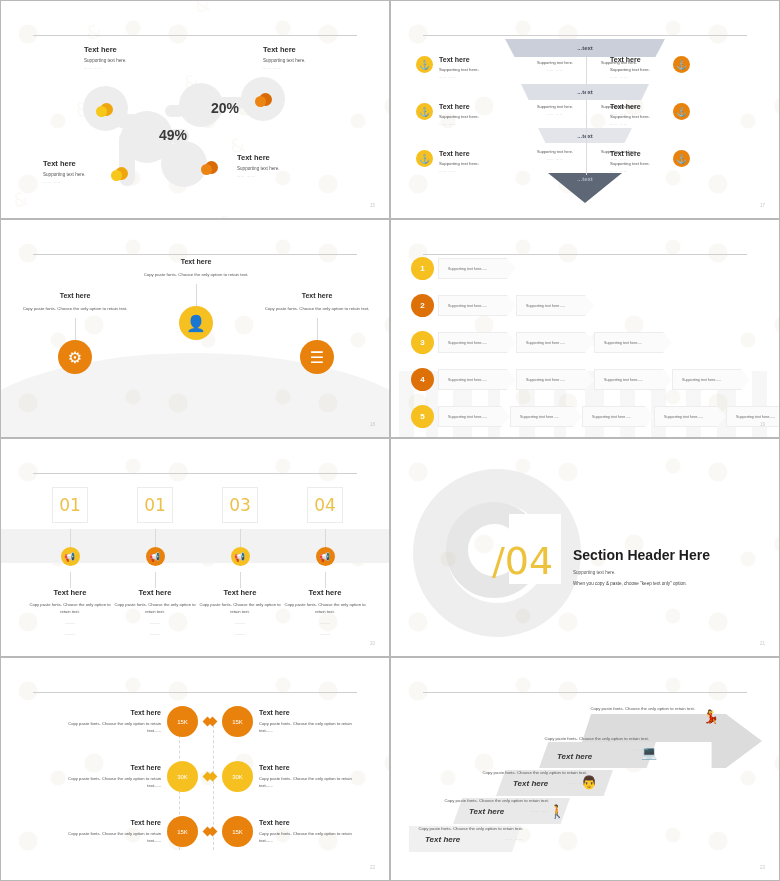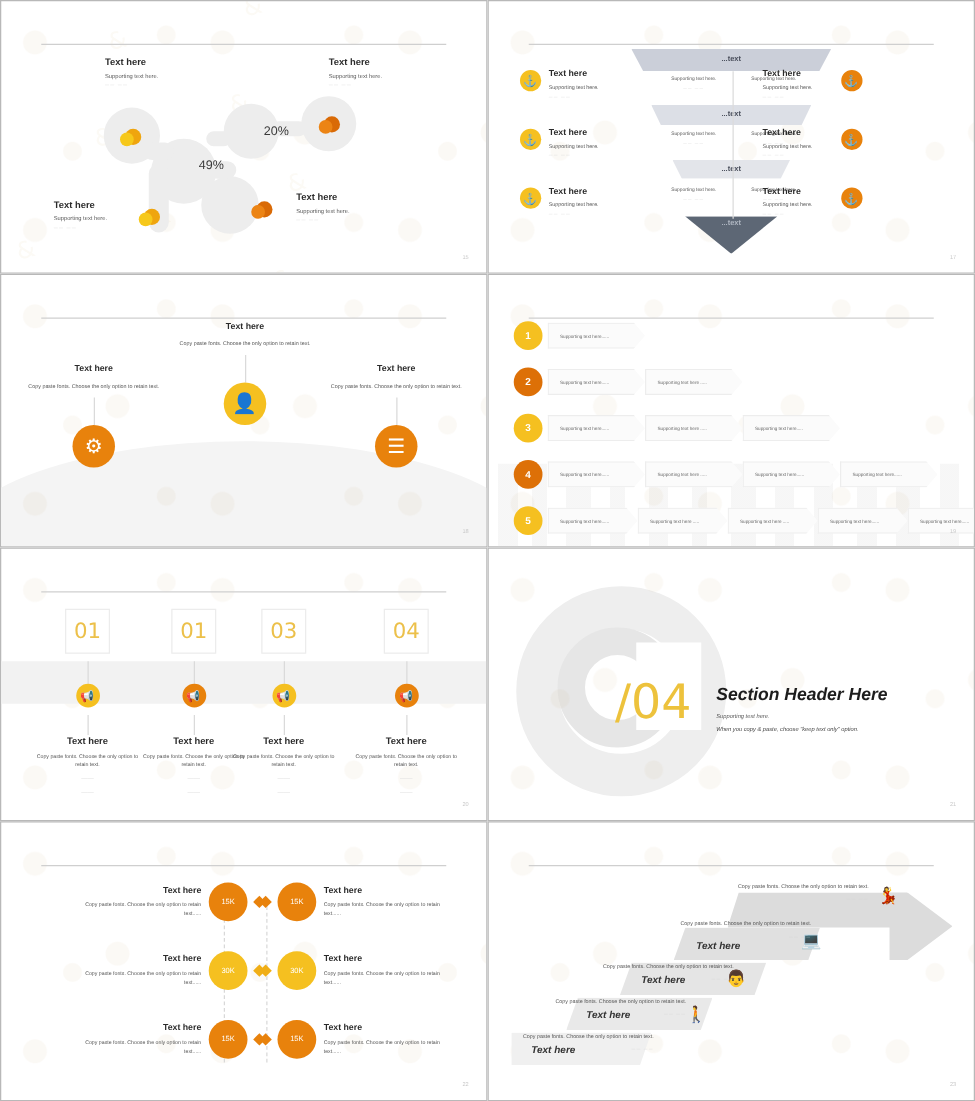--- a/index.html
+++ b/index.html
@@ -19,21 +19,21 @@
   .topline{position:absolute;left:32px;right:32px;top:34px;height:1px;background:#cfcfcf;}
   .pnum{position:absolute;right:14px;bottom:10px;font-size:4.5px;color:#c9c9c9;}
   .t-h{font-weight:bold;color:#2b2b2b;}
   .t-s{color:#575757;}
   .t-m{color:#a8a8a8;}
   .dash{color:#d2d2d2;letter-spacing:1px;}
 
   
   .mol{position:absolute;inset:0;}
   .blob{position:absolute;border-radius:50%;background:#ededed;}
-  .mlbl{position:absolute;font-size:10px;font-weight:normal;color:#3a3a3a;}
+  .mlbl{position:absolute;font-size:14px;font-weight:bold;color:#3a3a3a;}
   .s1txt{position:absolute;width:110px;}
   .s1txt .t-h{font-size:7.5px;}
   .s1txt .t-s{font-size:4.6px;margin-top:4px;}
   .s1txt .t-m{font-size:3.2px;margin-top:3px;}
   .coin{position:absolute;width:13px;height:13px;border-radius:50%;}
   .coin::after{content:"";position:absolute;width:11px;height:11px;border-radius:50%;left:-4px;top:3px;}
   .coin.y{background:#efa50e;}.coin.y::after{background:#f6c81b;}
   .coin.o{background:#d96a06;}.coin.o::after{background:#ec8414;}
 
   
@@ -77,21 +77,21 @@
           font-size:17px;color:#ecc04a;font-family:"DejaVu Sans",sans-serif;}
   .cIc{width:19px;height:19px;border-radius:50%;margin:0 auto;display:flex;align-items:center;justify-content:center;color:#fff;font-size:9px;}
   .col5 .t-h{font-size:7.5px;}
   .col5 .t-s{font-size:4.2px;line-height:1.55;margin-top:5px;}
   .minidash{color:#dcdcdc;font-size:5px;margin-top:5px;}
 
   
   .ring{position:absolute;border-radius:50%;border:34px solid #eeeeee;}
   .ringcut{position:absolute;background:#fff;}
   .sec04{position:absolute;font-size:38px;color:#edc23c;font-family:"DejaVu Sans",sans-serif;}
-  .sechd{position:absolute;font-style:italic;}
+  .sechd{position:absolute;}
   .sechd h1{margin:0;font-size:14px;color:#1d1d1d;font-weight:bold;}
   .sechd .t-s{font-size:4.6px;margin-top:7px;}
   .sechd .t-m2{font-size:4.6px;color:#444;margin-top:6px;}
 
   
   .bub{width:31px;height:31px;border-radius:50%;color:#fff;font-size:6px;display:flex;align-items:center;justify-content:center;flex:0 0 auto;}
   .dia{width:7px;height:7px;transform:rotate(45deg);flex:0 0 auto;}
   .bside{width:98px;}
   .bside .t-h{font-size:7px;}
   .bside .t-s{font-size:4.2px;line-height:1.5;margin-top:5px;}
@@ -340,21 +340,21 @@
       <div class="numbox">01</div>
       <div class="stem" style="height:18px;"></div>
       <div class="cIc" style="background:#e8820c;">📢</div>
       <div class="stem" style="height:16px;"></div>
       <div class="t-h">Text here</div>
       <div class="t-s">Copy paste fonts. Choose the only option to retain text.</div>
       <div class="minidash">——</div>
       <div class="minidash">——</div>
     </div>
 
-    <div class="col5" style="left:182px;top:48px;">
+    <div class="col5" style="left:195px;top:48px;">
       <div class="numbox">03</div>
       <div class="stem" style="height:18px;"></div>
       <div class="cIc" style="background:#f5c020;">📢</div>
       <div class="stem" style="height:16px;"></div>
       <div class="t-h">Text here</div>
       <div class="t-s">Copy paste fonts. Choose the only option to retain text.</div>
       <div class="minidash">——</div>
       <div class="minidash">——</div>
     </div>
 

